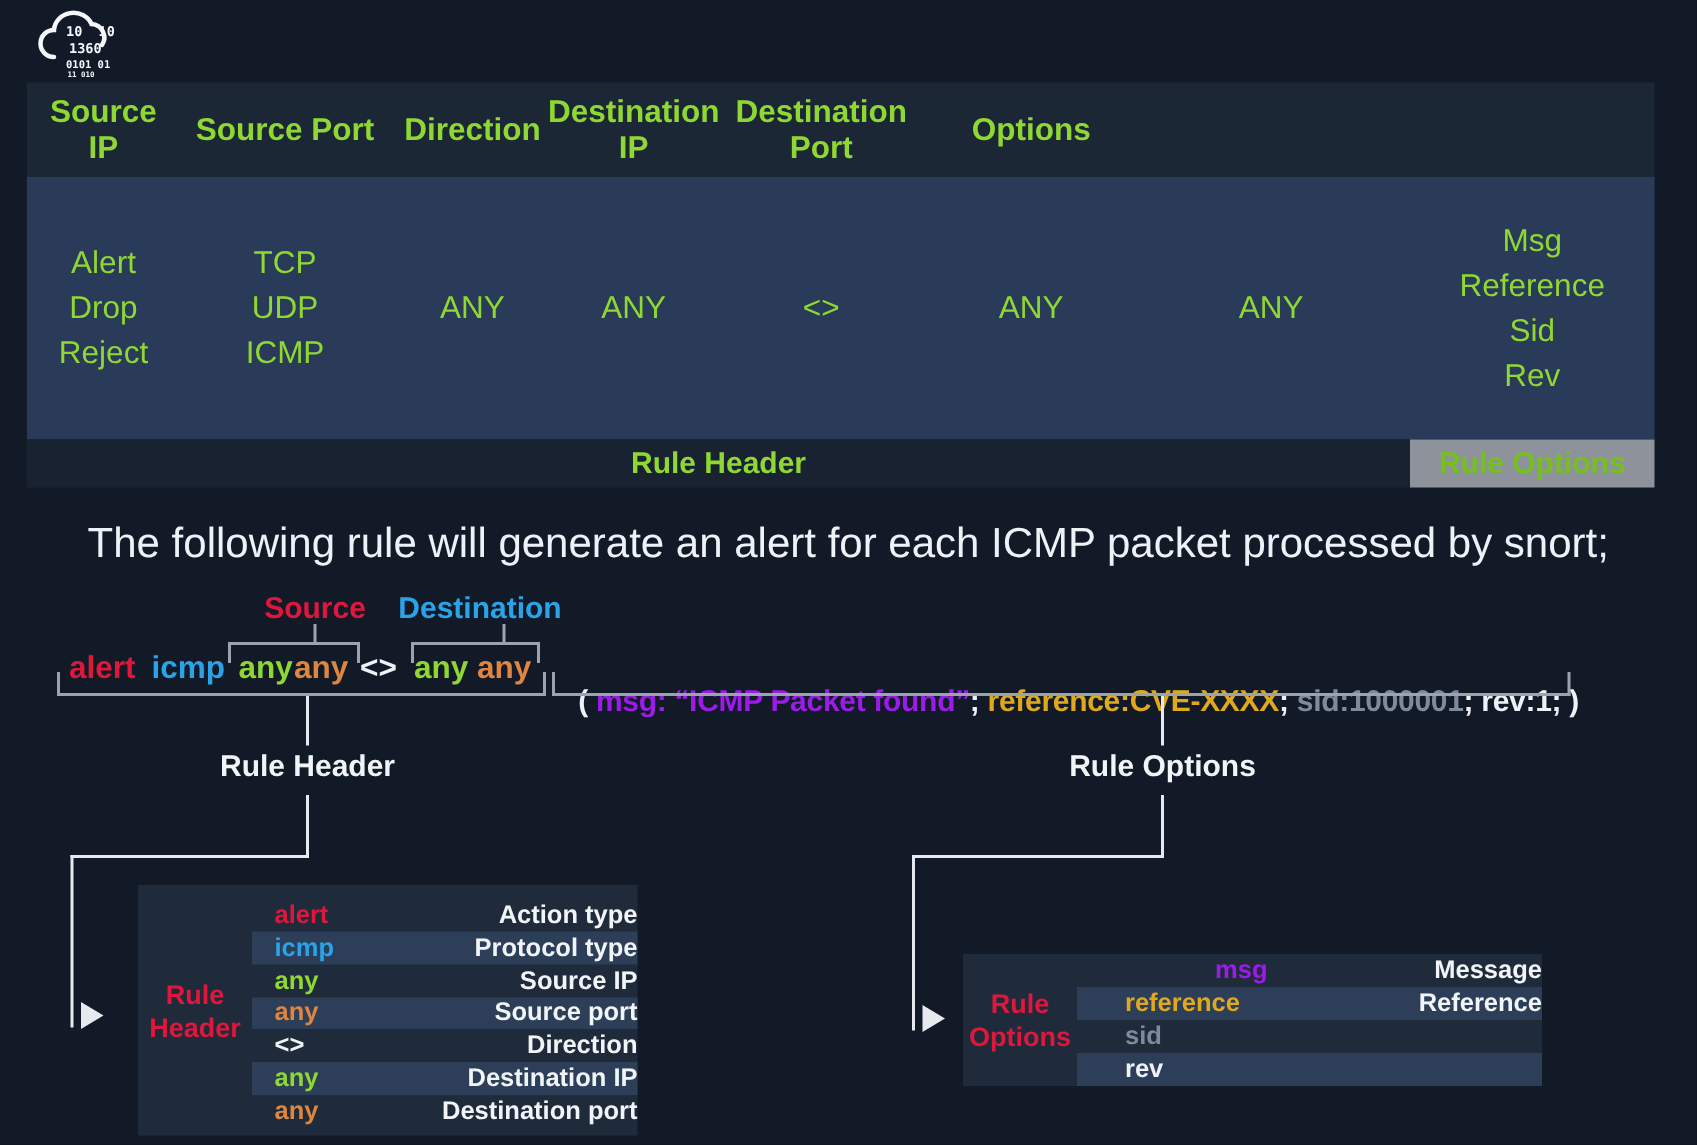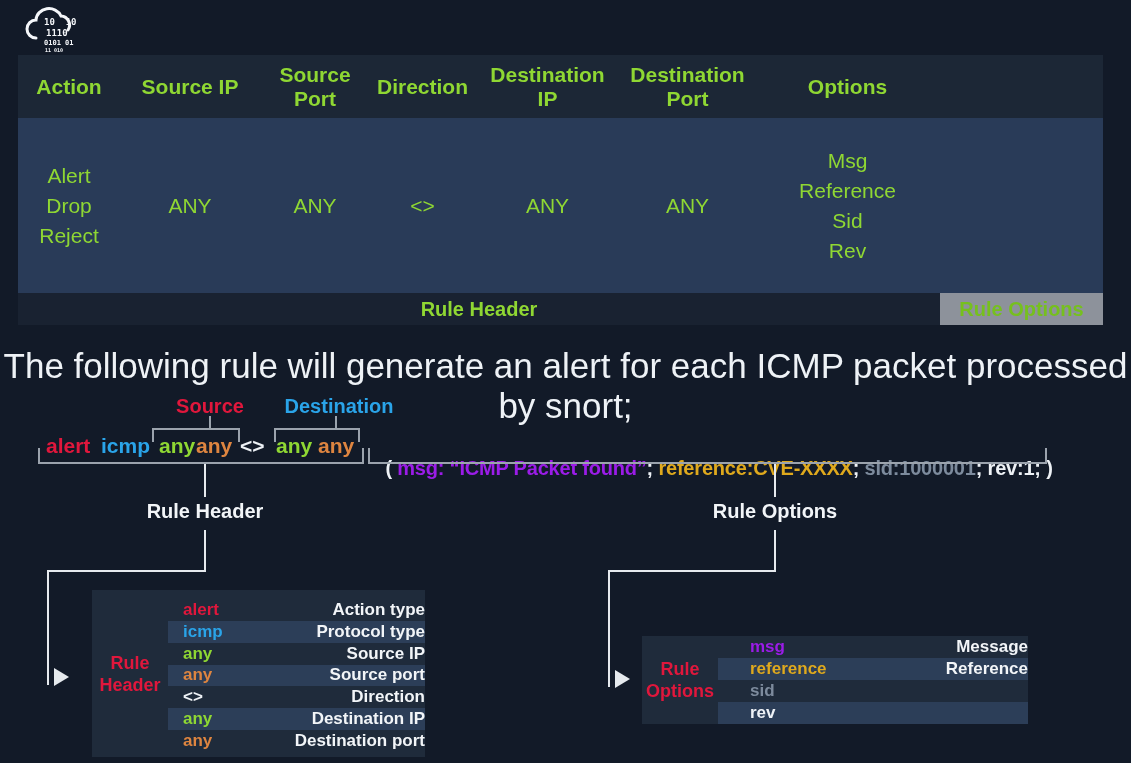--- a/index.html
+++ b/index.html
@@ -5,42 +5,42 @@
   html,body{margin:0;padding:0;background:#0e1622;}
   #page{position:relative;width:1131px;height:763px;background:#121a28;overflow:hidden;
         font-family:"Liberation Sans",sans-serif;}
   .abs{position:absolute;}
 
   
   .c-green{color:#8fd733;}
   .c-crimson{color:#e0173c;}
   .c-blue{color:#2aa4e9;}
   .c-orange{color:#de8540;}
-  .c-purple{color:#9b1ce8;}
+  .c-purple{color:#9b1ce8;text-align:right;}
   .c-gold{color:#dfa91d;}
   .c-gray{color:#7d8b9d;}
   .c-white{color:#eef2f6;}
 
   
   #rule-table{left:18px;top:55px;width:1085px;}
   .tbl-row{display:grid;grid-template-columns:102px 140px 110px 105px 145px 135px 185px 163px;}
   .tbl-head{background:#1c2736;height:63px;}
   .tbl-head .cell{display:flex;align-items:center;justify-content:center;text-align:center;
        font-weight:bold;font-size:21px;line-height:24px;color:#8fd733;padding:2px 4px;box-sizing:border-box;}
   .tbl-body{background:#293b58;height:175px;}
   .tbl-body .cell{display:flex;flex-direction:column;align-items:center;justify-content:center;
        font-size:21px;line-height:30px;color:#8fd733;text-align:center;}
   .tbl-foot{height:32px;background:#192231;display:grid;grid-template-columns:922px 163px;}
   .foot-left{display:flex;align-items:center;justify-content:center;
        font-weight:bold;font-size:20px;color:#8fd733;}
   .foot-chip{background:#8d929b;display:flex;align-items:center;justify-content:center;
        font-weight:bold;font-size:20px;color:#76c01e;}
 
   
-  #caption{left:0;top:346px;width:1131px;text-align:center;color:#eef2f6;font-size:35px;}
+  #caption{left:0;top:346px;width:1131px;text-align:center;color:#eef2f6;font-size:28px;}
 
   
   .tok{position:absolute;top:434px;font-weight:bold;font-size:21px;white-space:pre;}
   .mini-label{position:absolute;top:395px;font-weight:bold;font-size:20px;text-align:center;width:120px;}
   .vline{position:absolute;width:2px;background:#e6eaee;}
   .hline{position:absolute;height:2px;background:#e6eaee;}
   .overbracket{position:absolute;top:428px;height:12px;
        border-top:2px solid #9ba3ad;border-left:2px solid #9ba3ad;border-right:2px solid #9ba3ad;}
   .underbrace{position:absolute;top:448px;height:14px;
        border-bottom:2px solid #9ba3ad;border-left:2px solid #9ba3ad;border-right:2px solid #9ba3ad;}
@@ -75,41 +75,45 @@
 </head>
 <body>
 
 <div id="page">
 
   <div id="logo" class="abs">
     <svg width="70" height="52" viewBox="0 0 70 52">
       <path d="M16 36 a9 9 0 0 1 0 -18 a13 12 0 0 1 25 -4 a9 9 0 0 1 7 14" fill="none" stroke="#f5f7fa" stroke-width="3" stroke-linecap="round"></path>
     </svg>
     <div class="bin" style="left:24px;top:15px;font-size:9px;">10  10</div>
-    <div class="bin" style="left:26px;top:26px;font-size:9px;">1110</div>
+    <div class="bin" style="left:26px;top:26px;font-size:9px;">1360</div>
     <div class="bin" style="left:24px;top:37px;font-size:7px;">0101 01</div>
     <div class="bin" style="left:25px;top:45px;font-size:5px;">11 010</div>
   </div>
 
   <div id="rule-table" class="abs">
     <div class="tbl-row tbl-head">
-      <div class="cell">Action</div>
       <div class="cell">Source IP</div>
       <div class="cell">Source Port</div>
       <div class="cell">Direction</div>
       <div class="cell">Destination IP</div>
       <div class="cell">Destination Port</div>
       <div class="cell">Options</div>
     </div>
     <div class="tbl-row tbl-body">
       <div class="cell">
         <div>Alert</div>
         <div>Drop</div>
         <div>Reject</div>
       </div>
+      <div class="cell">
+        <div>TCP</div>
+        <div>UDP</div>
+        <div>ICMP</div>
+      </div>
       <div class="cell">ANY</div>
       <div class="cell">ANY</div>
       <div class="cell">&lt;&gt;</div>
       <div class="cell">ANY</div>
       <div class="cell">ANY</div>
       <div class="cell">
         <div>Msg</div>
         <div>Reference</div>
         <div>Sid</div>
         <div>Rev</div>
@@ -117,21 +121,21 @@
     </div>
     <div class="tbl-foot">
       <div class="foot-left">Rule Header</div>
       <div class="foot-chip">Rule Options</div>
     </div>
   </div>
 
   <div id="caption" class="abs">The following rule will generate an alert for each ICMP packet processed by snort;</div>
 
   <div class="mini-label c-crimson" style="left:150px;">Source</div>
-  <div class="mini-label c-blue" style="left:279px;">Destination</div>
+  <div class="mini-label c-blue" style="left:260px;">Destination</div>
   <div class="vline" style="left:209px;top:416px;height:13px;background:#9ba3ad;"></div>
   <div class="vline" style="left:335px;top:416px;height:13px;background:#9ba3ad;"></div>
   <div class="overbracket" style="left:152px;width:84px;"></div>
   <div class="overbracket" style="left:274px;width:82px;"></div>
 
   <span class="tok c-crimson" style="left:46px;">alert</span>
   <span class="tok c-blue" style="left:101px;">icmp</span>
   <span class="tok c-green" style="left:159px;">any</span>
   <span class="tok c-orange" style="left:196px;">any</span>
   <span class="tok c-white" style="left:240px;">&lt;&gt;</span>

